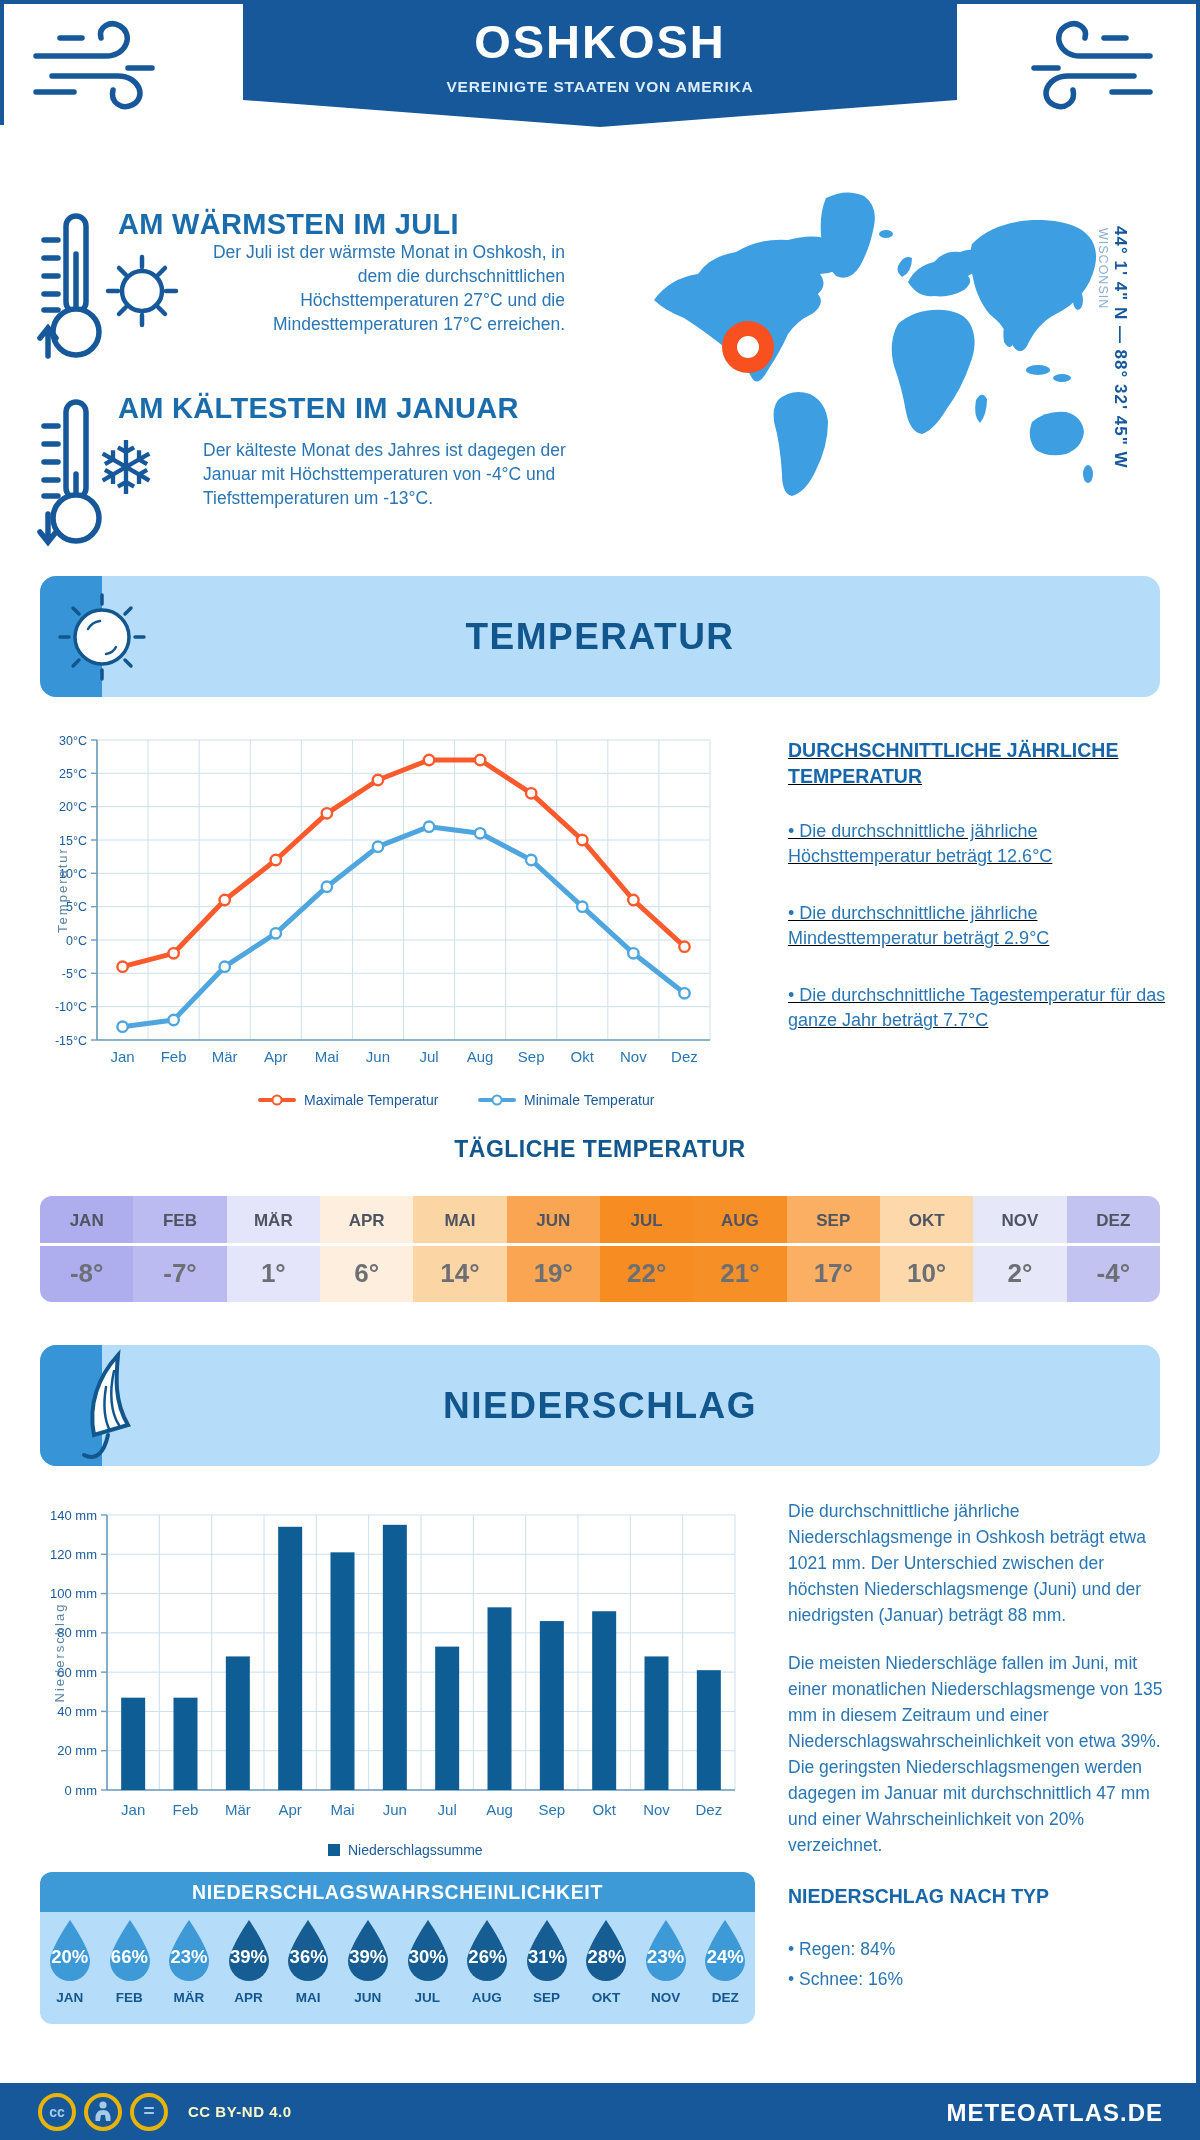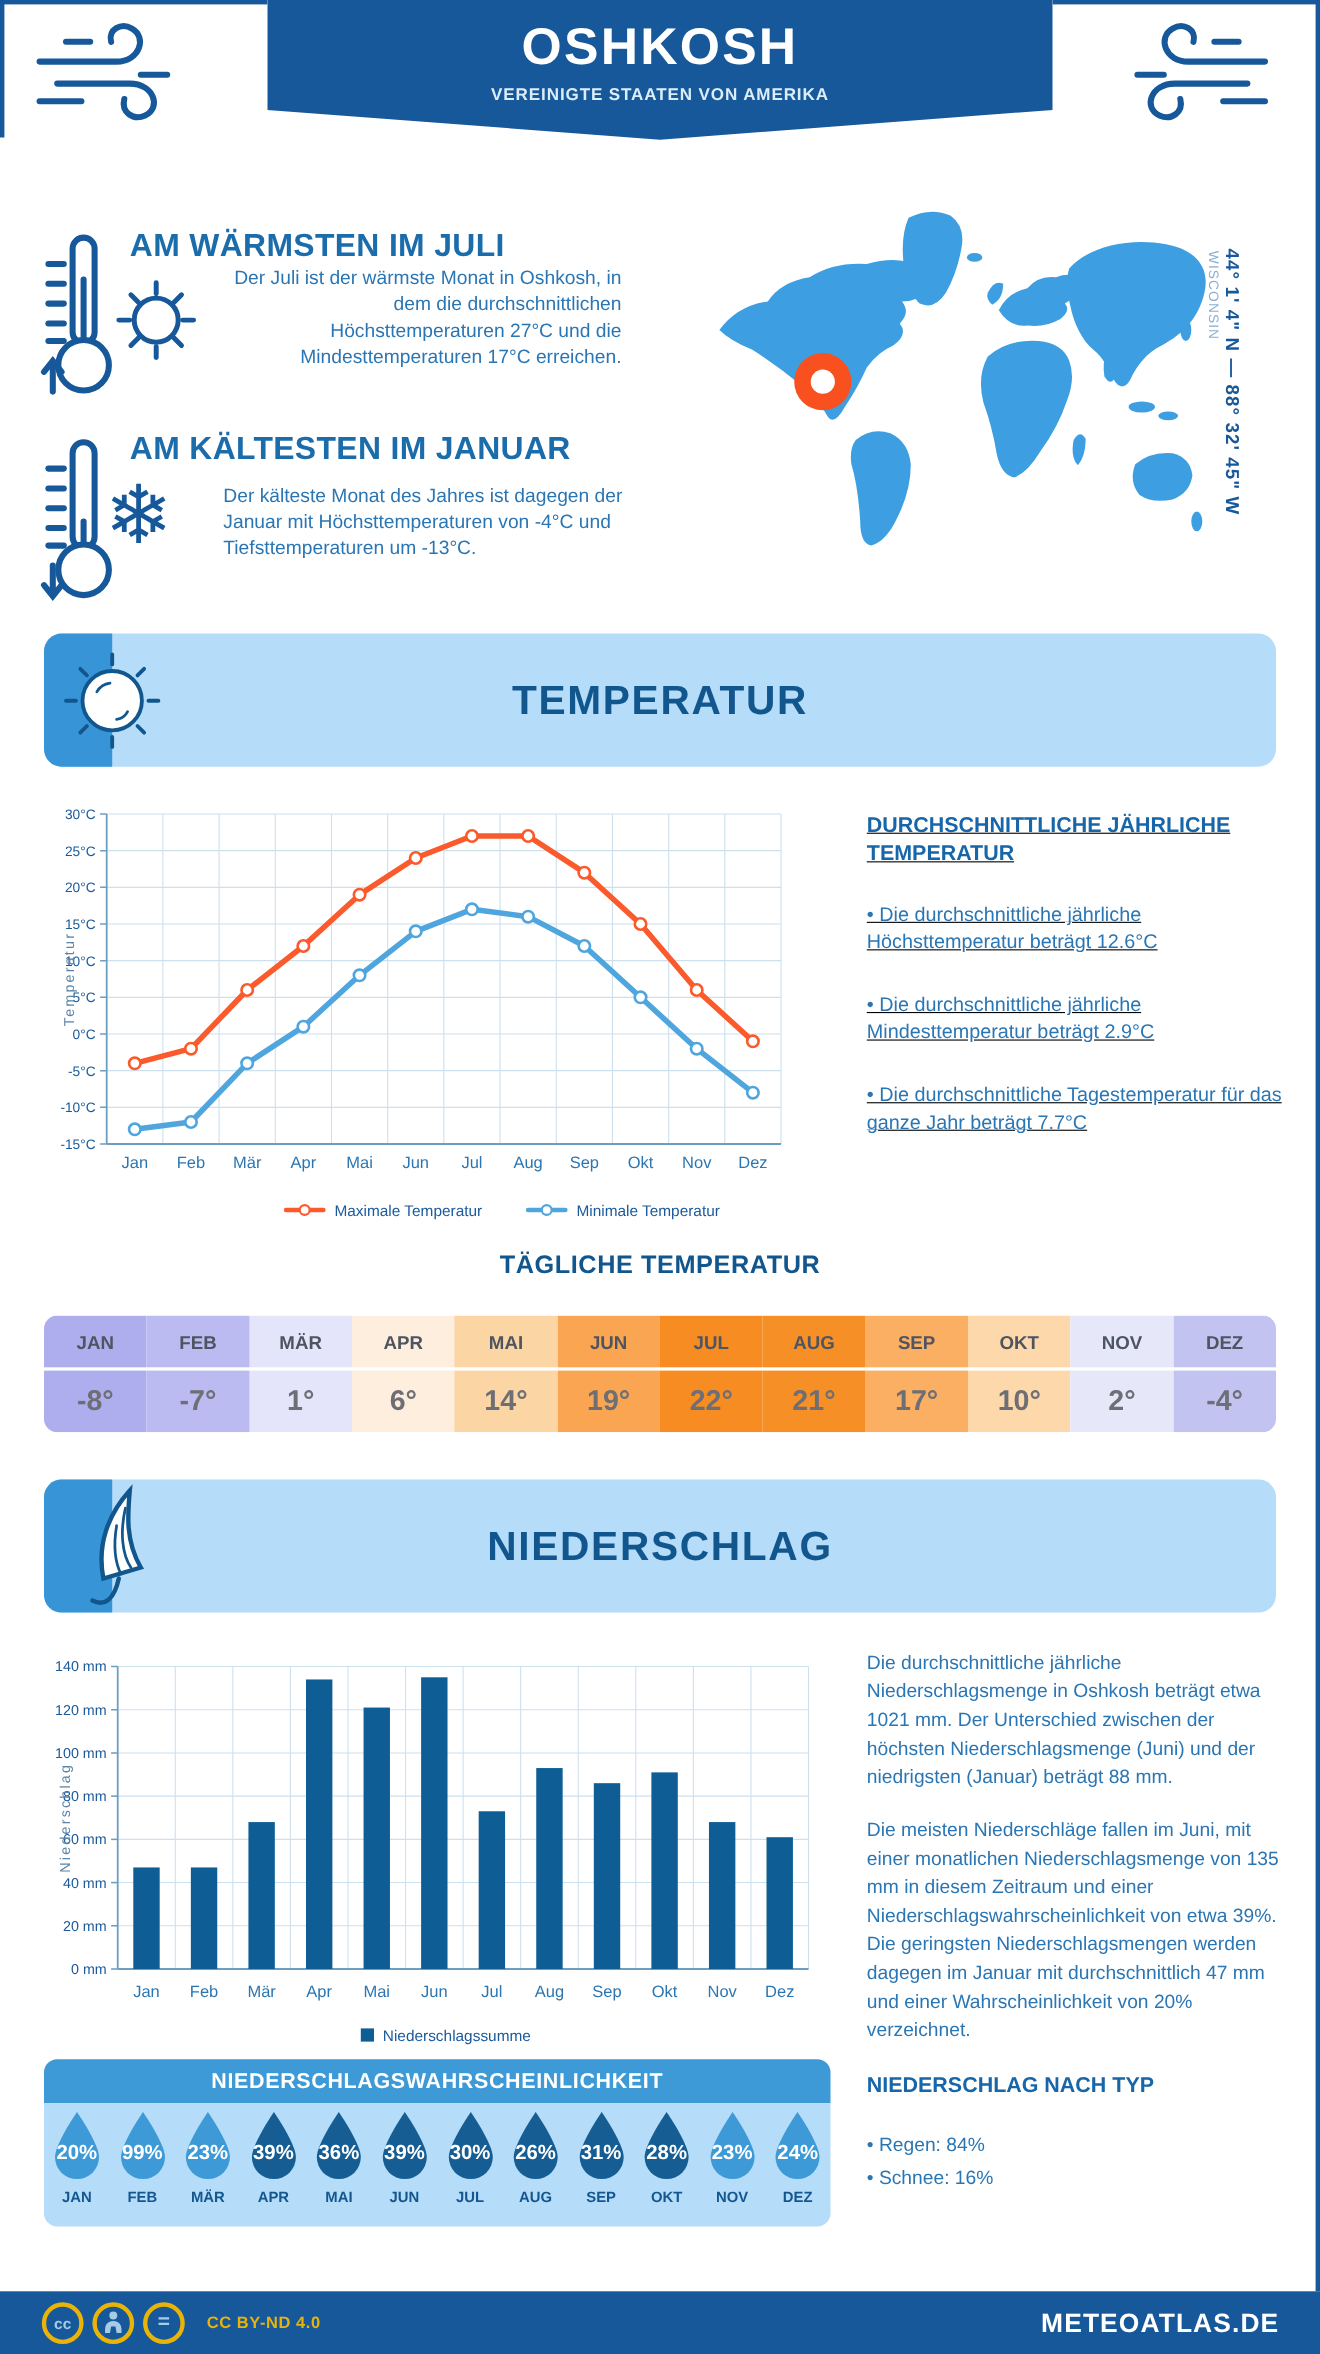--- a/index.html
+++ b/index.html
@@ -36,21 +36,21 @@
   #prob-panel{left:40px;top:1872px;width:715px;height:152px;}
   #prob-header{position:absolute;left:0;top:0;width:100%;height:40px;background:#3d9ad7;border-radius:12px 12px 0 0;text-align:center;line-height:41px;color:#fff;font-weight:bold;font-size:19.5px;letter-spacing:0.6px;}
   #prob-body{position:absolute;left:0;top:40px;width:100%;height:112px;background:#b5dcf8;border-radius:0 0 12px 12px;}
   .drop-slot{position:absolute;top:0;width:59.58px;height:112px;}
   .drop-slot svg{position:absolute;left:5px;top:6px;}
   .drop-pct{position:absolute;left:0;top:33px;width:100%;height:24px;line-height:24px;text-align:center;color:#fff;font-weight:bold;font-size:18.5px;}
   .drop-month{position:absolute;left:0;top:78px;width:100%;text-align:center;color:#14578f;font-weight:bold;font-size:13.5px;}
   
   #footer{left:0;top:2083px;width:1200px;height:57px;background:#16589a;}
   .cc-circle{position:absolute;top:10px;width:30px;height:30px;border:4px solid #eab308;border-radius:50%;color:#a6cbe6;text-align:center;}
-  #footer-license{position:absolute;left:188px;top:20px;color:#eab308;font-weight:bold;font-size:15px;letter-spacing:0.5px;}
+  #footer-license{position:absolute;left:188px;top:20px;color:#fef9c3;font-weight:bold;font-size:15px;letter-spacing:0.5px;}
   #footer-brand{position:absolute;right:37px;top:16px;color:#ffffff;font-weight:bold;font-size:24px;letter-spacing:1px;}
   svg{display:block;}
   text{font-family:"Liberation Sans",sans-serif;}
 </style>
 </head>
 <body>
 
 <div id="page">
 
   <div class="abs frame" style="left:0;top:0;width:243px;height:4px;"></div>
@@ -426,21 +426,21 @@
           <svg width="50" height="64" viewBox="0 0 50 64">
             <path d="M25,2 C25,2 5,31 5,43 a20,20 0 0 0 40,0 C45,31 25,2 25,2 Z" fill="#3d9ad7"></path>
           </svg>
           <div class="drop-pct">20%</div>
           <div class="drop-month">JAN</div>
         </div>
         <div class="drop-slot" style="left: 59.5833px;">
           <svg width="50" height="64" viewBox="0 0 50 64">
             <path d="M25,2 C25,2 5,31 5,43 a20,20 0 0 0 40,0 C45,31 25,2 25,2 Z" fill="#3d9ad7"></path>
           </svg>
-          <div class="drop-pct">99%</div>
+          <div class="drop-pct">66%</div>
           <div class="drop-month">FEB</div>
         </div>
         <div class="drop-slot" style="left: 119.167px;">
           <svg width="50" height="64" viewBox="0 0 50 64">
             <path d="M25,2 C25,2 5,31 5,43 a20,20 0 0 0 40,0 C45,31 25,2 25,2 Z" fill="#3d9ad7"></path>
           </svg>
           <div class="drop-pct">23%</div>
           <div class="drop-month">MÄR</div>
         </div>
         <div class="drop-slot" style="left: 178.75px;">

